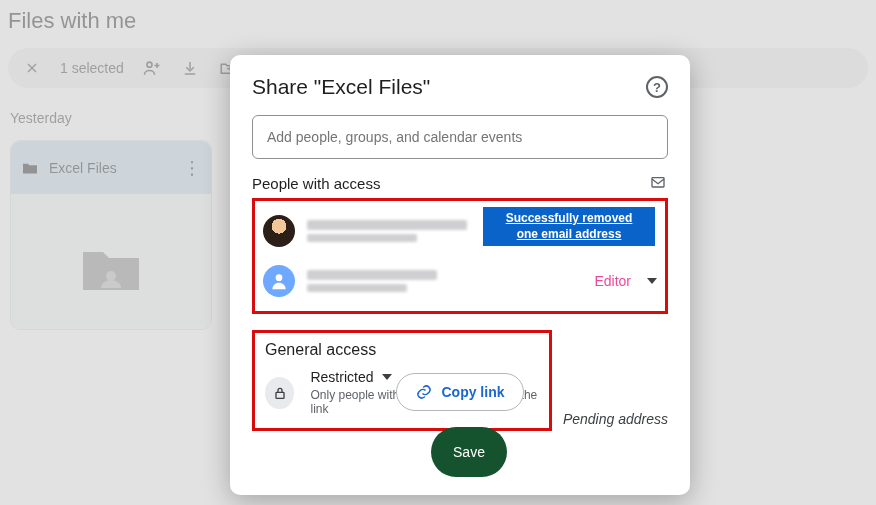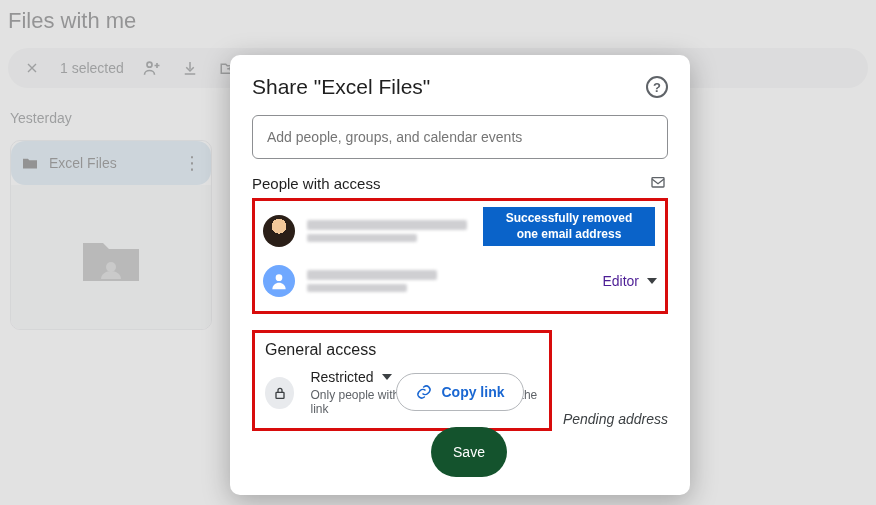--- a/index.html
+++ b/index.html
@@ -36,23 +36,23 @@
     position:absolute; left:10px; top:110px;
     font-size:14px; color:#3c4043;
   }
   .file-card {
     position:absolute; left:10px; top:140px;
     width:202px; height:190px;
     background:#fff; border:1px solid #dadce0; border-radius:10px;
     overflow:hidden;
   }
   .file-card-head {
-    background:#c4dbec; height:44px;
+    background:#c4dbec; height:53px;
     display:flex; align-items:center; padding:0 10px; gap:10px;
-    color:#1f1f1f; font-size:14px;border-radius:14px;
+    color:#1f1f1f; font-size:14px;
   }
   .file-card-head .folder-mini { width:18px; height:14px; }
   .file-card-head .more { margin-left:auto; font-size:18px; letter-spacing:0; }
   .file-card-body {
     height:150px; background:#f1f3f4;
     display:flex; align-items:center; justify-content:center;
   }
   .big-folder { width:64px; height:54px; fill:#8b8b8b; }
 
   
@@ -91,25 +91,25 @@
   .avatar.photo { background:radial-gradient(circle at 50% 35%, #f2c89a 0 28%, transparent 28%), #2b1f18; }
   .blurred-lines { display:flex; flex-direction:column; gap:4px; }
   .blur-line { background:#cfcfd2; border-radius:2px; filter:blur(1.5px); height:10px; }
   .blur-line.sm { height:8px; width:110px; }
   .blur-line.lg { width:160px; }
   .toast {
     position:absolute; right:2px; top:-4px;
     background:#0a63c9; color:#fff;
     font-size:12px; font-weight:bold;
     padding:4px 10px; text-align:center;
-    width:172px; line-height:1.3;
+    width:172px; line-height:1.3;text-decoration:underline;
   }
   .role-picker {
-    margin-left:auto; display:flex; align-items:center; gap:8px;
-    font-size:14px; color:#4c1d95; cursor:pointer;
+    margin-left:auto; display:flex; align-items:center; gap:16px;
+    font-size:14px; color:#ec4899; cursor:pointer;
   }
   .caret { width:0; height:0; border-left:5px solid transparent; border-right:5px solid transparent; border-top:6px solid #3c4043; }
 
   .general-box {
     margin-top:16px; border:3px solid #d80c0c;
     padding:8px 10px 12px 10px;
     width:300px;
   }
   .general-h { font-size:16px; color:#1f1f1f; margin-bottom:10px; }
   .restricted-row { display:flex; align-items:center; gap:16px; }

